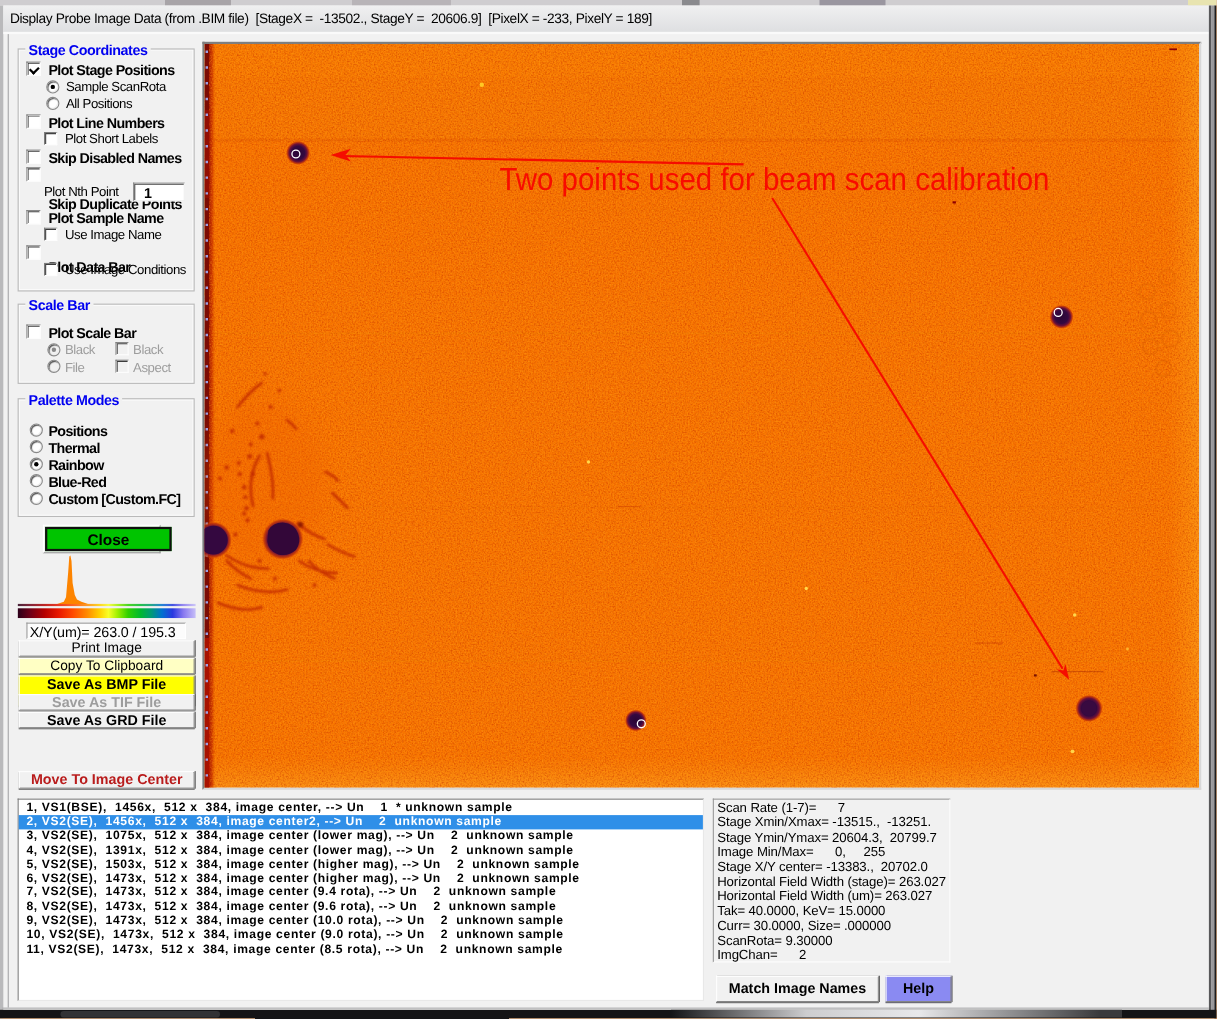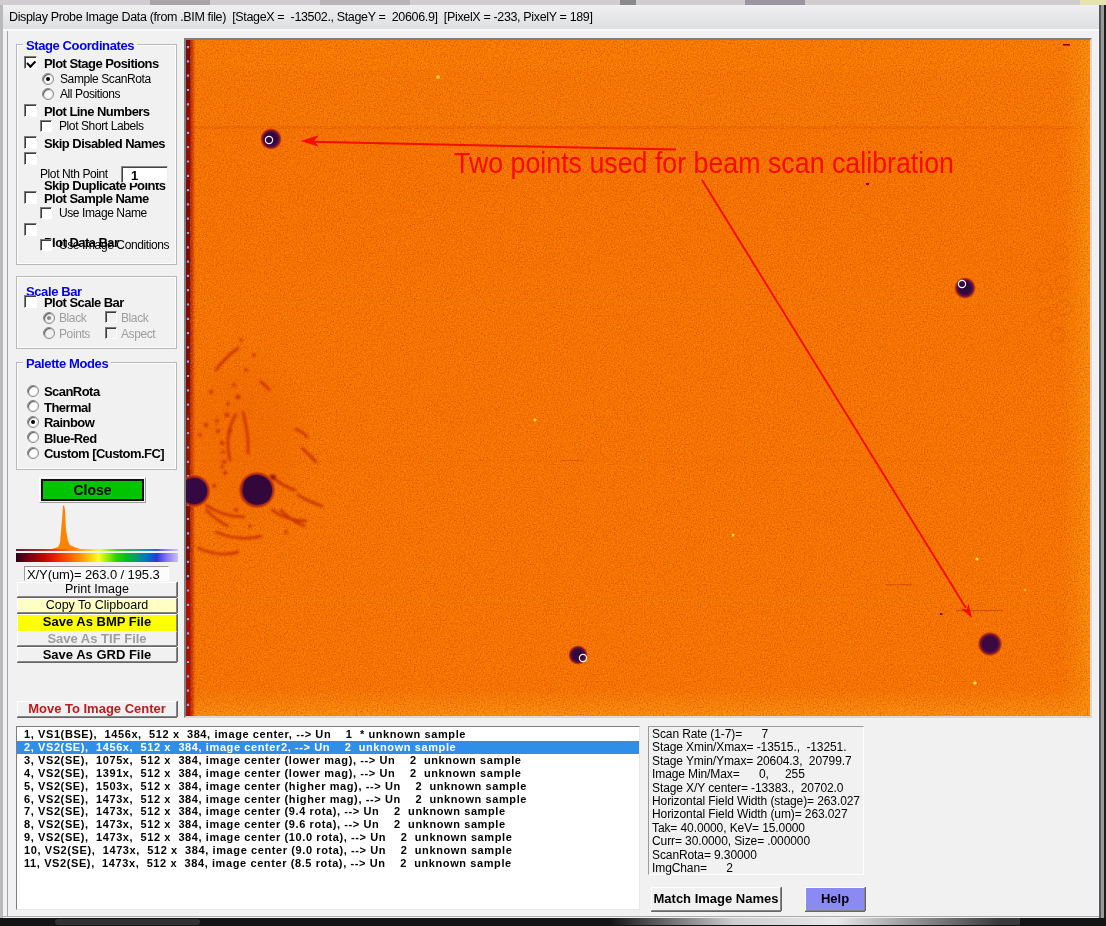--- a/index.html
+++ b/index.html
@@ -76,47 +76,47 @@
 <div class="cb" style="left:24px;top:191px;"></div>
 <div class="lb" style="left:44px;top:191px;">Plot Sample Name</div>
 <div class="cb sm" style="left:40px;top:207px;"></div>
 <div class="lr" style="left:59px;top:206px;">Use Image Name</div>
 <div class="cb" style="left:24px;top:223px;"></div>
 <div class="lb" style="left:44px;top:222px;margin-top:13px;">Plot Data Bar</div>
 <div class="cb sm" style="left:40px;top:239px;"></div>
 <div class="lr" style="left:59px;top:238px;">Use Image Conditions</div>
 
 <div class="fs" style="left:16px;top:276px;width:159px;height:71px;"></div>
-<div class="leg blue" style="left:23px;top:270px;margin-top:14px;">Scale Bar</div>
+<div class="leg blue" style="left:23px;top:270px;">Scale Bar</div>
 <div class="cb" style="left:24px;top:295px;"></div>
 <div class="lb" style="left:44px;top:295px;">Plot Scale Bar</div>
 <div class="rad dot dis" style="left:43px;top:312px;"></div>
 <div class="lr gray" style="left:59px;top:311px;">Black</div>
 <div class="cb sm dis" style="left:105px;top:311px;"></div>
 <div class="lr gray" style="left:121px;top:311px;">Black</div>
 <div class="rad dis" style="left:43px;top:327px;"></div>
-<div class="lr gray" style="left:59px;top:327px;">Points</div>
+<div class="lr gray" style="left:59px;top:327px;">File</div>
 <div class="cb sm dis" style="left:105px;top:327px;"></div>
 <div class="lr gray" style="left:121px;top:327px;">Aspect</div>
 
 <div class="fs" style="left:16px;top:362px;width:159px;height:106px;"></div>
 <div class="leg blue" style="left:23px;top:356px;">Palette Modes</div>
 <div class="rad" style="left:27px;top:385px;"></div>
-<div class="lb" style="left:44px;top:384px;">ScanRota</div>
+<div class="lb" style="left:44px;top:384px;">Positions</div>
 <div class="rad" style="left:27px;top:400px;"></div>
 <div class="lb" style="left:44px;top:400px;">Thermal</div>
 <div class="rad dot" style="left:27px;top:416px;"></div>
 <div class="lb" style="left:44px;top:415px;">Rainbow</div>
 <div class="rad" style="left:27px;top:431px;"></div>
 <div class="lb" style="left:44px;top:431px;">Blue-Red</div>
 <div class="rad" style="left:27px;top:447px;"></div>
 <div class="lb" style="left:44px;top:446px;">Custom [Custom.FC]</div>
 
 <div class="abs" style="left:39px;top:477px;width:107px;height:26px;background:#f1f1f1;border:1px solid #9a9a9a;border-top-color:#fff;border-left-color:#fff;box-sizing:border-box;"></div>
-<div class="abs" style="left:41px;top:479px;width:103px;height:22px;background:#00c400;border:2px solid #101010;box-sizing:border-box;text-align:center;font-weight:bold;font-size:14px;line-height:18px;color:#000;">Close</div>
+<div class="abs" style="left:41px;top:479px;width:115px;height:22px;background:#00c400;border:2px solid #101010;box-sizing:border-box;text-align:center;font-weight:bold;font-size:14px;line-height:18px;color:#000;">Close</div>
 
 <svg class="abs" style="left:16px;top:500px;" width="162" height="62" viewBox="0 0 162 62">
   <defs>
     <linearGradient id="rainbow" x1="0" y1="0" x2="1" y2="0">
       <stop offset="0" stop-color="#2a001a"></stop>
         <stop offset="0.07" stop-color="#6e0018"></stop>
       <stop offset="0.15" stop-color="#b40000"></stop>
         <stop offset="0.23" stop-color="#e81800"></stop>
       <stop offset="0.31" stop-color="#ff4a00"></stop>
         <stop offset="0.39" stop-color="#ff8a00"></stop>
@@ -325,14 +325,14 @@
 Stage Ymin/Ymax= 20604.3,  20799.7
 Image Min/Max=      0,     255
 Stage X/Y center= -13383.,  20702.0
 Horizontal Field Width (stage)= 263.027
 Horizontal Field Width (um)= 263.027
 Tak= 40.0000, KeV= 15.0000
 Curr= 30.0000, Size= .000000
 ScanRota= 9.30000
 ImgChan=      2</div>
 
-<div class="btn" style="left:651px;top:887px;width:130px;height:24px;font-size:13px;line-height:22px;font-weight:bold;">Match Image Names</div>
+<div class="btn" style="left:651px;top:887px;width:148px;height:24px;font-size:13px;line-height:22px;font-weight:bold;">Match Image Names</div>
 <div class="btn" style="left:805px;top:887px;width:60px;height:24px;font-size:13px;line-height:22px;font-weight:bold;background:#8a8af2;">Help</div>
 
 </body></html>

